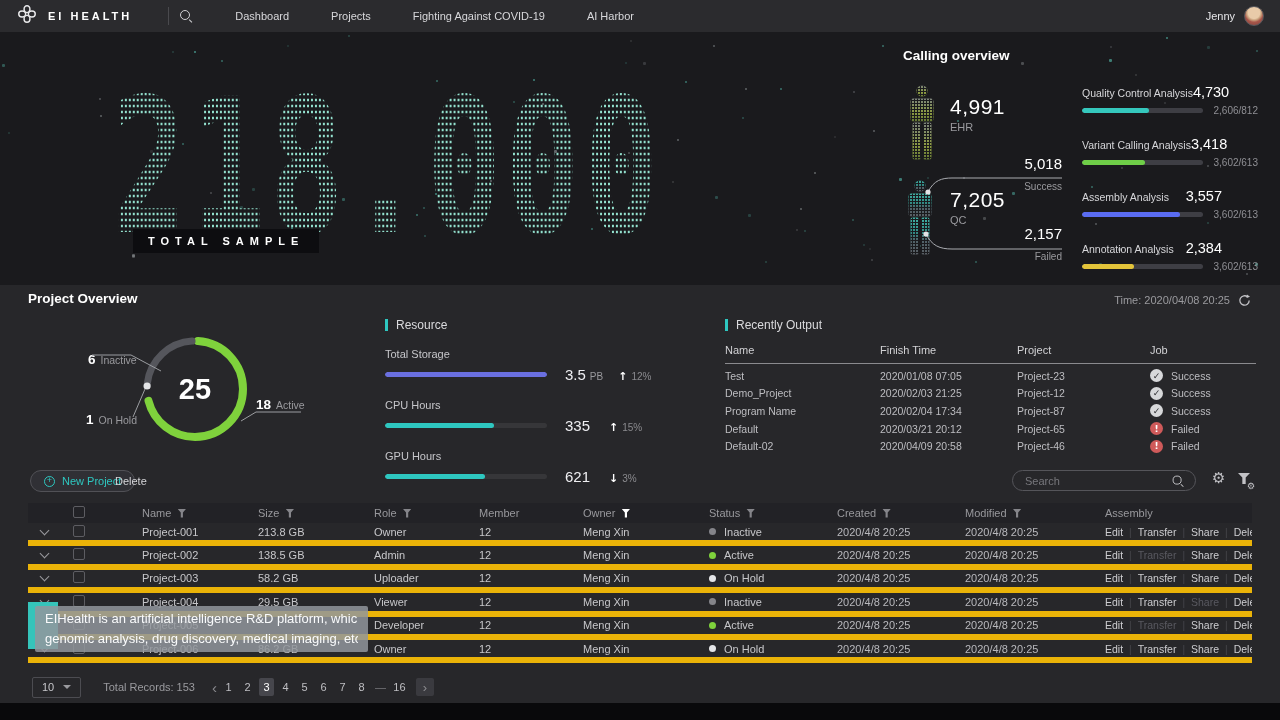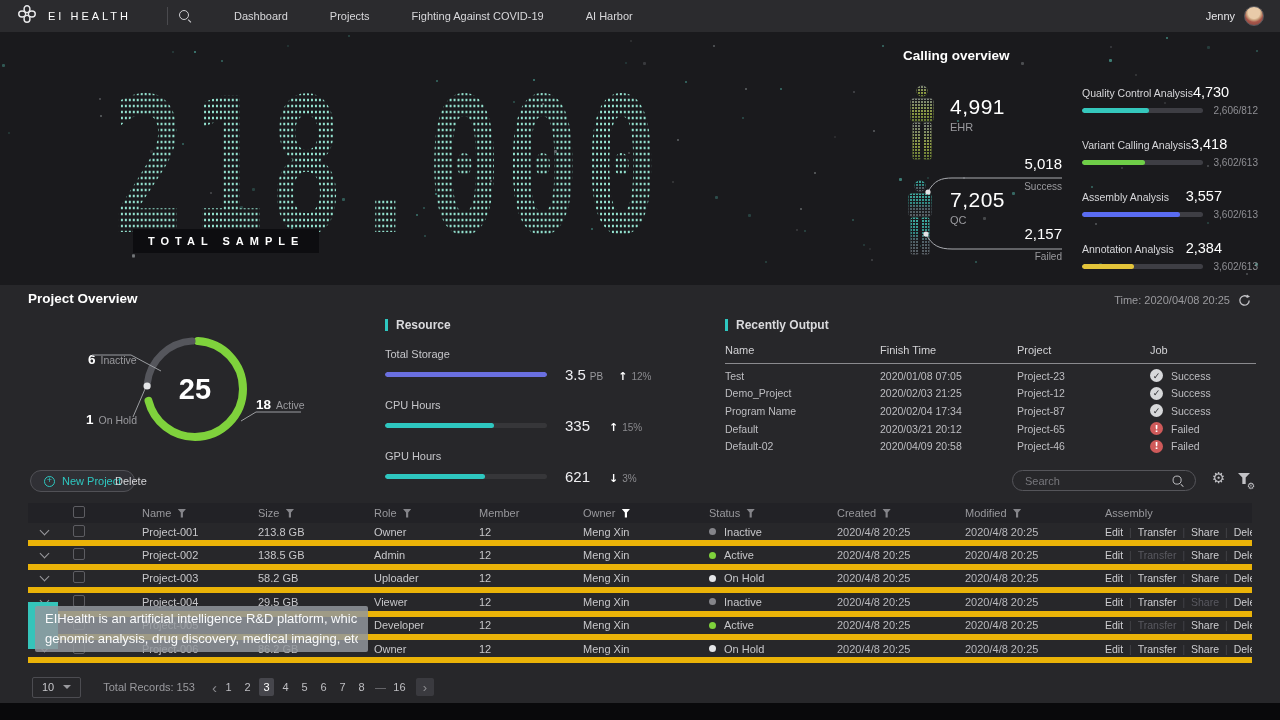--- a/index.html
+++ b/index.html
@@ -3,21 +3,21 @@
 <meta charset="utf-8">
 <style>
   html,body{margin:0;padding:0;background:#000;}
   body{font-family:"Liberation Sans","DejaVu Sans",sans-serif;}
   *{box-sizing:border-box;}
   .stage{position:relative;width:1280px;height:720px;background:#0a0a0c;overflow:hidden;color:#ddd;}
 
   
   .nav{position:absolute;left:0;top:0;width:1280px;height:32px;background:#2b2b2e;display:flex;align-items:center;justify-content:space-between;padding:0 16px;z-index:6;}
   .nav-left{display:flex;align-items:center;}
-  .brand{color:#fff;font-size:11px;font-weight:normal;letter-spacing:3px;margin-left:10px;white-space:nowrap;}
+  .brand{color:#fff;font-size:11px;font-weight:bold;letter-spacing:3px;margin-left:10px;white-space:nowrap;}
   .nav-divider{width:1px;height:18px;background:#4a4a4e;margin:0 10px 0 36px;}
   .mag{position:relative;width:14px;height:14px;display:inline-block;}
   .mag::before{content:"";position:absolute;left:1px;top:1px;width:8px;height:8px;border:1.4px solid #cfcfd2;border-radius:50%;}
   .mag::after{content:"";position:absolute;left:10px;top:10px;width:4px;height:1.4px;background:#cfcfd2;transform:rotate(45deg);transform-origin:left center;}
   #nav-items{display:flex;align-items:center;}
   .nav-item{color:#d8d8db;font-size:11px;margin-left:42px;cursor:pointer;text-decoration:none;white-space:nowrap;}
   .nav-right{display:flex;align-items:center;gap:9px;}
   .user-name{font-size:11px;color:#e5e5e8;}
   .avatar{width:20px;height:20px;border-radius:50%;border:1px solid #59595e;background:radial-gradient(circle at 50% 32%,#e9cba9 0 38%,#caa37e 48%,#a8554a 62%,#7e463f 100%);}
 
@@ -48,21 +48,21 @@
   .stat-bar{width:131px;height:5px;border-radius:3px;background:#3e3e44;overflow:hidden;}
   .stat-fill{display:block;height:100%;border-radius:3px;}
   .stat-ratio{font-size:10px;color:#8f8f94;white-space:nowrap;text-align:right;}
 
   
   .panel{position:absolute;left:0;top:285px;width:1280px;height:418px;background:#27272a;}
   .panel-title{position:absolute;left:28px;top:6px;font-size:13.5px;font-weight:bold;color:#fff;}
   .panel-time{position:absolute;right:50px;top:9px;font-size:11px;color:#9a9a9e;}
   .refresh{position:absolute;right:28px;top:8px;width:15px;height:15px;cursor:pointer;}
 
-  .sec-head{display:flex;align-items:center;font-size:12px;color:#dadadd;font-weight:bold;}
+  .sec-head{display:flex;align-items:center;font-size:12px;color:#dadadd;}
   .sec-head::before{content:"";width:3px;height:12px;background:#2ec7c0;margin-right:8px;}
 
   
   .donut-block{position:absolute;left:55px;top:40px;width:330px;height:150px;}
   .donut,.donut-center{position:absolute;left:75px;top:-1px;width:130px;height:130px;}
   .donut-center{display:flex;align-items:center;justify-content:center;font-size:29px;font-weight:bold;color:#fff;}
   .dlab{position:absolute;font-size:10.5px;color:#9a9a9e;white-space:nowrap;}
   .dlab b{font-size:13.5px;color:#fff;margin-right:5px;}
   #lab-inactive{left:33px;top:27px;}
   #lab-hold{left:31px;top:87px;}

